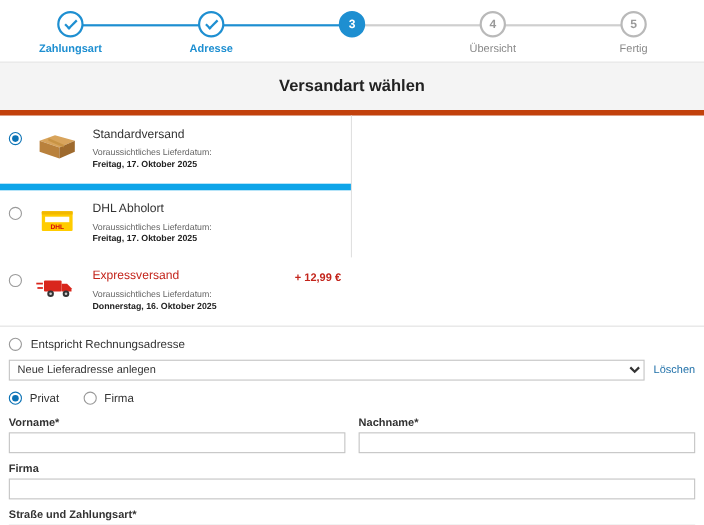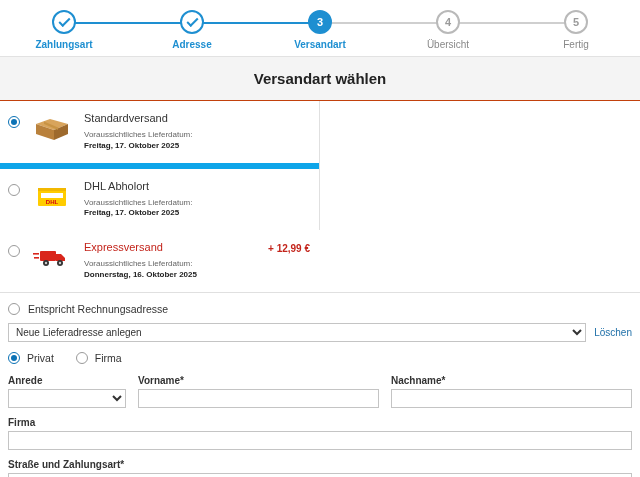--- a/index.html
+++ b/index.html
@@ -85,21 +85,21 @@
     margin-bottom: 3px;
   }
 
   .stepper-bottom-border {
     border-bottom: 1px solid #e2e2e2;
   }
 
   
   .title-bar {
     background: #f4f4f4;
-    border-bottom: 1px solid #c2410c;
+    border-bottom: 5px solid #c2410c;
     text-align: center;
     padding: 13px 0 13px 0;
   }
   .title-bar h1 {
     margin: 0;
     font-size: 15px;
     font-weight: bold;
     color: #222222;
   }
 
@@ -269,21 +269,20 @@
       <div class="label">Zahlungsart</div>
     </div>
     <div class="step done">
       <div class="bubble">
           <span class="check"></span>
         </div>
       <div class="label">Adresse</div>
     </div>
     <div class="step current">
       <div class="bubble">3</div>
-      <div class="label">Versandart</div>
     </div>
     <div class="step todo">
       <div class="bubble">4</div>
       <div class="label">Übersicht</div>
     </div>
     <div class="step todo">
       <div class="bubble">5</div>
       <div class="label">Fertig</div>
     </div>
   </div>
@@ -377,24 +376,20 @@
       <span class="radio checked"></span>
       <span class="opt-label">Privat</span>
     </span>
     <span class="type-item">
       <span class="radio"></span>
       <span class="opt-label">Firma</span>
     </span>
   </div>
 
   <div class="row3">
-    <div class="field col-anrede">
-      <label>Anrede</label>
-      <select><option></option></select>
-    </div>
     <div class="field">
       <label>Vorname*</label>
       <input type="text" value="" style="">
     </div>
     <div class="field">
       <label>Nachname*</label>
       <input type="text" value="" style="">
     </div>
   </div>
 

